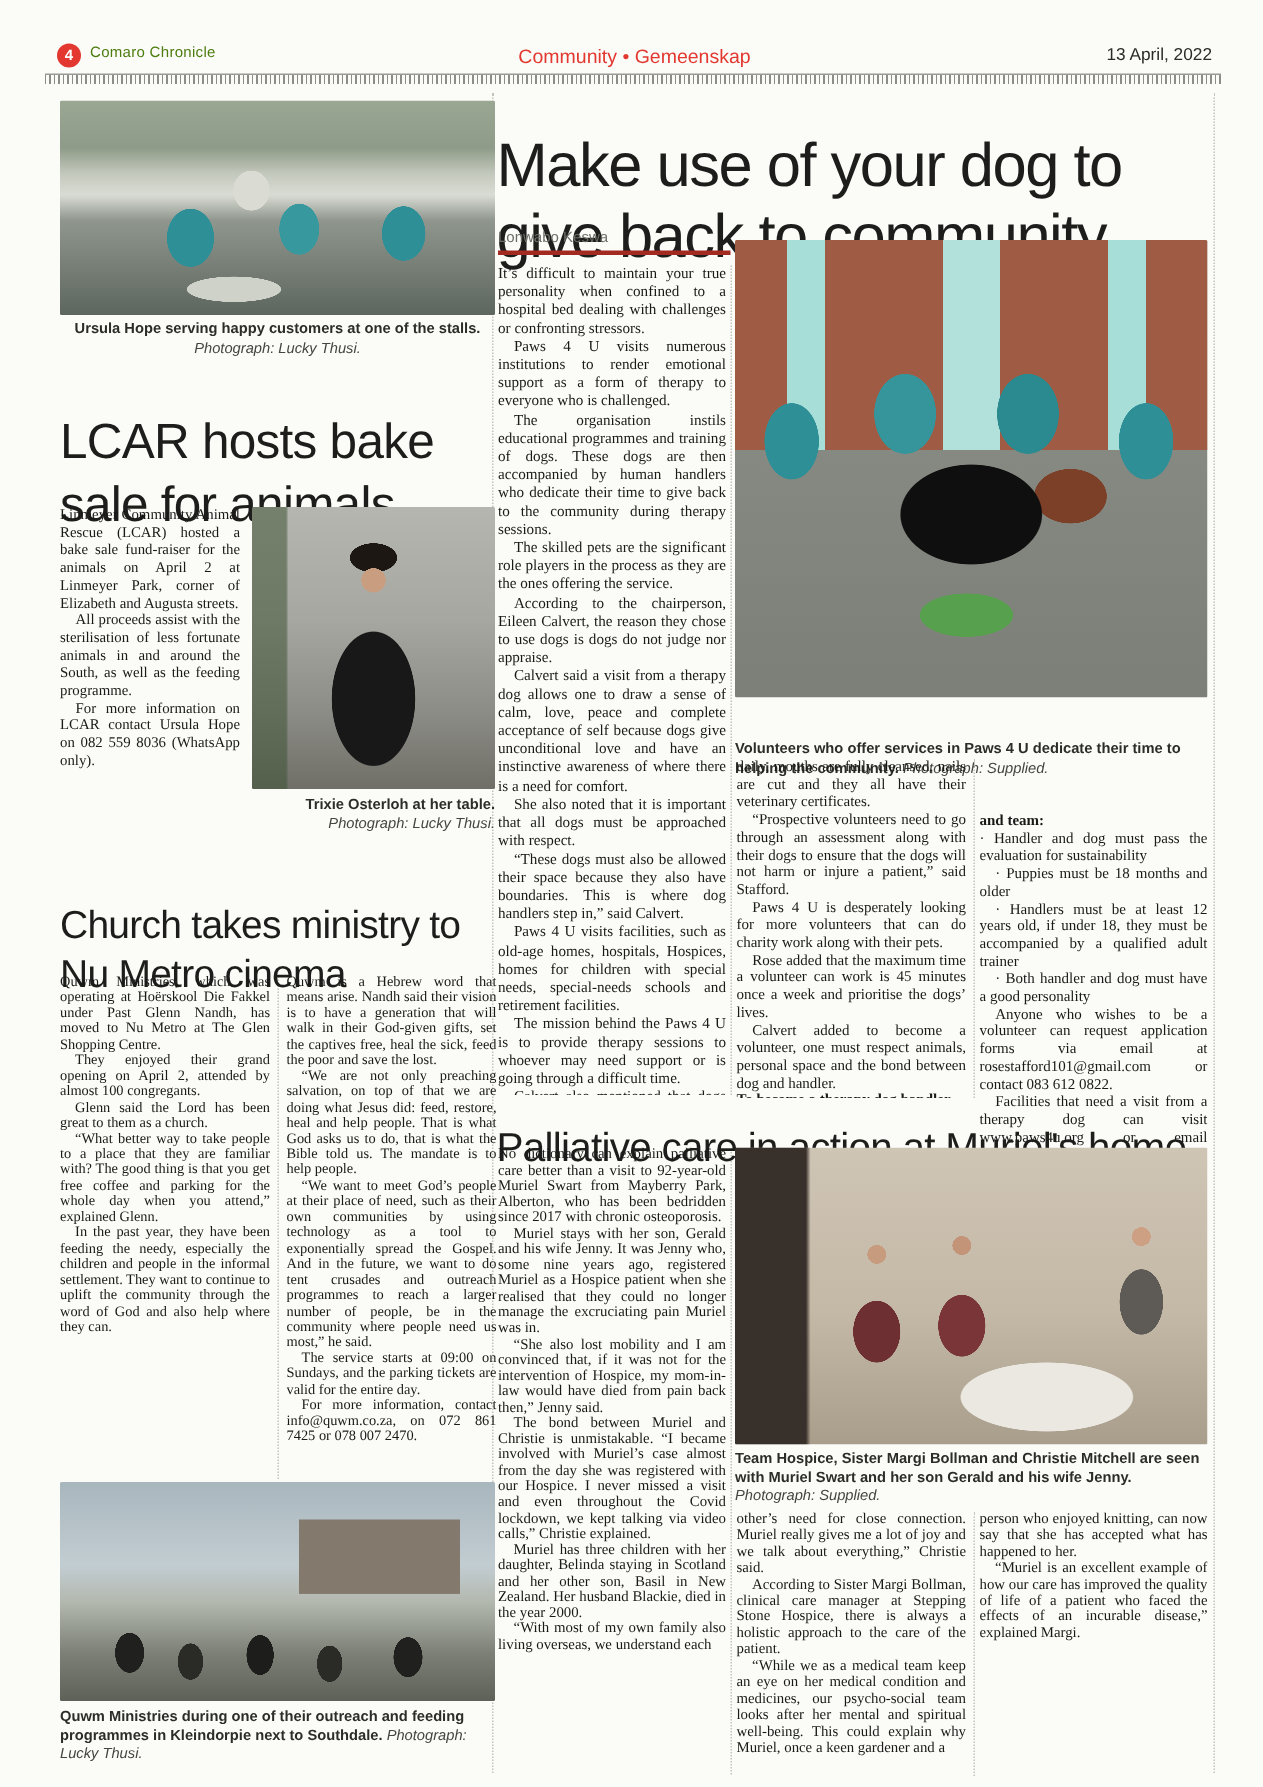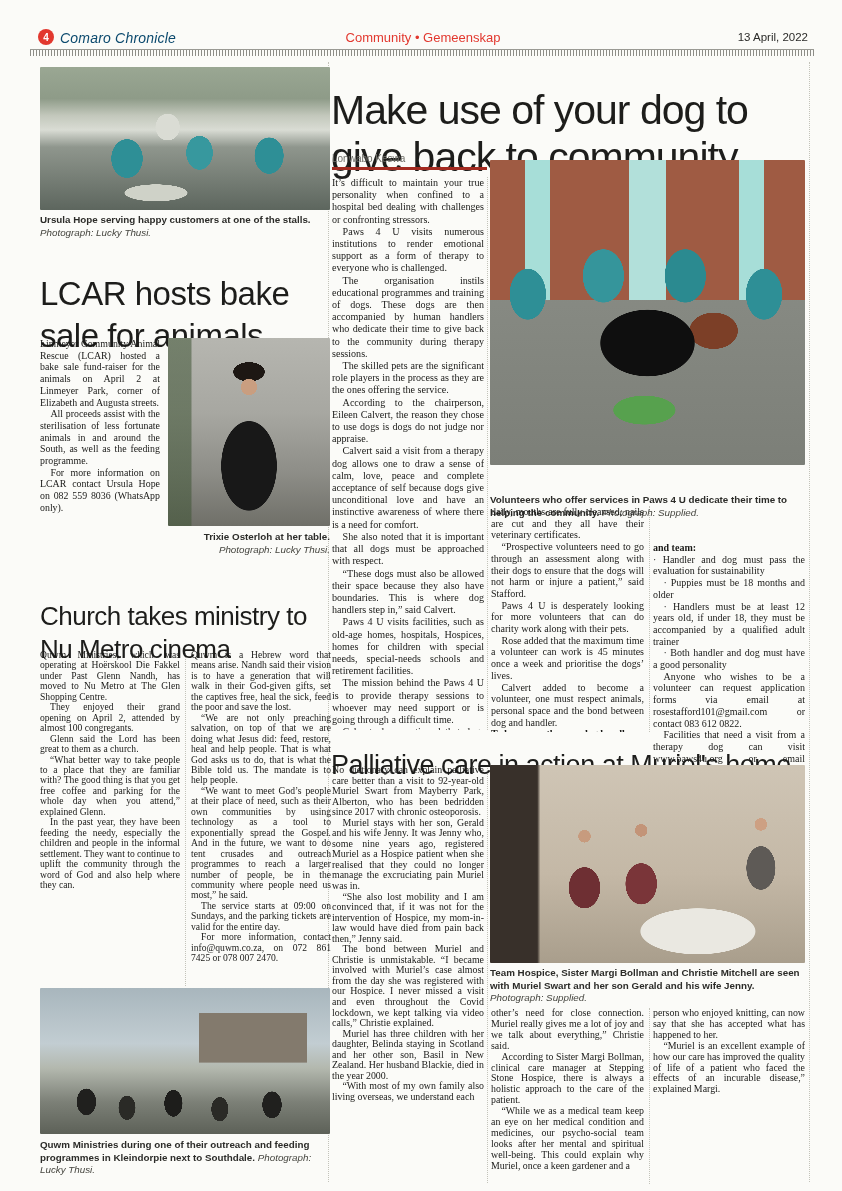--- a/index.html
+++ b/index.html
@@ -5,21 +5,21 @@
   html,body{margin:0;padding:0;background:#e9e9e5;}
   #page{position:relative;width:842px;height:1191px;background:#fbfbf8;
         font-family:"Liberation Serif",serif;color:#191917;overflow:hidden;}
 
   
   .header{position:absolute;left:38px;right:34px;top:28px;height:20px;
           font-family:"Liberation Sans",sans-serif;}
   .page-circle{position:absolute;left:0;top:1px;width:16px;height:16px;border-radius:50%;
                background:#e2382f;color:#fff;font-size:10px;font-weight:bold;
                display:flex;align-items:center;justify-content:center;}
-  .masthead{position:absolute;left:22px;top:2px;font-size:14px;color:#0c4a6e;letter-spacing:.2px;font-style:italic;}
+  .masthead{position:absolute;left:22px;top:2px;font-size:10px;color:#4d7c0f;letter-spacing:.2px;}
   .section-title{position:absolute;left:0;right:0;top:2px;text-align:center;
                  color:#e2382f;font-size:13px;}
   .issue-date{position:absolute;right:0;top:3px;font-size:11.5px;color:#2a2a28;}
   .tick-band{position:absolute;left:30px;right:28px;top:49px;height:6px;
              border-top:1px solid #9a9a94;
              background:repeating-linear-gradient(90deg,#8d8d87 0 1px,transparent 1px 3px);}
 
   
   .cols p{margin:0;text-align:justify;}
   .cols p + p{text-indent:1.05em;}
@@ -77,21 +77,21 @@
       linear-gradient(90deg,rgba(0,0,0,0) 0 55%,#837a6d 55% 92%,rgba(0,0,0,0) 92%),
       linear-gradient(180deg,#a8b6bd 0,#c2cdd2 38%,#b3b8ae 55%,#7c8077 78%,#5d6158 100%);
       background-size:auto,auto,auto,auto,auto,100% 34%,100% 100%;
       background-repeat:no-repeat;background-position:0 0,0 0,0 0,0 0,0 0,0 26%,0 0;}
 
   
   .vrule{position:absolute;width:0;border-left:1px dotted #c3c3ba;}
 
   
   .stalls-photo{left:40px;top:67px;width:290px;height:143px;}
-  .stalls-caption{position:absolute;left:40px;top:214px;width:290px;}
+  .stalls-caption{position:absolute;left:40px;top:214px;width:290px;text-align:center;}
   .lcar-headline{position:absolute;left:40px;top:246px;width:292px;font-size:33px;line-height:42px;}
   .lcar-row{position:absolute;left:40px;top:338px;width:290px;display:flex;gap:8px;}
   .lcar-text{width:120px;font-size:9.9px;line-height:11.7px;overflow:hidden;height:232px;}
   .lcar-photo-col{width:162px;}
   .trixie-photo{position:relative;width:162px;height:188px;}
   .trixie-caption{margin-top:5px;text-align:right;}
   .church-headline{position:absolute;left:40px;top:578px;width:292px;font-size:26px;line-height:33px;}
   .church-cols{position:absolute;left:40px;top:650px;width:291px;display:flex;gap:11px;}
   .church-cols .col{width:140px;font-size:9.6px;line-height:10.45px;height:336px;overflow:hidden;}
   .outreach-photo{left:40px;top:988px;width:290px;height:146px;}

